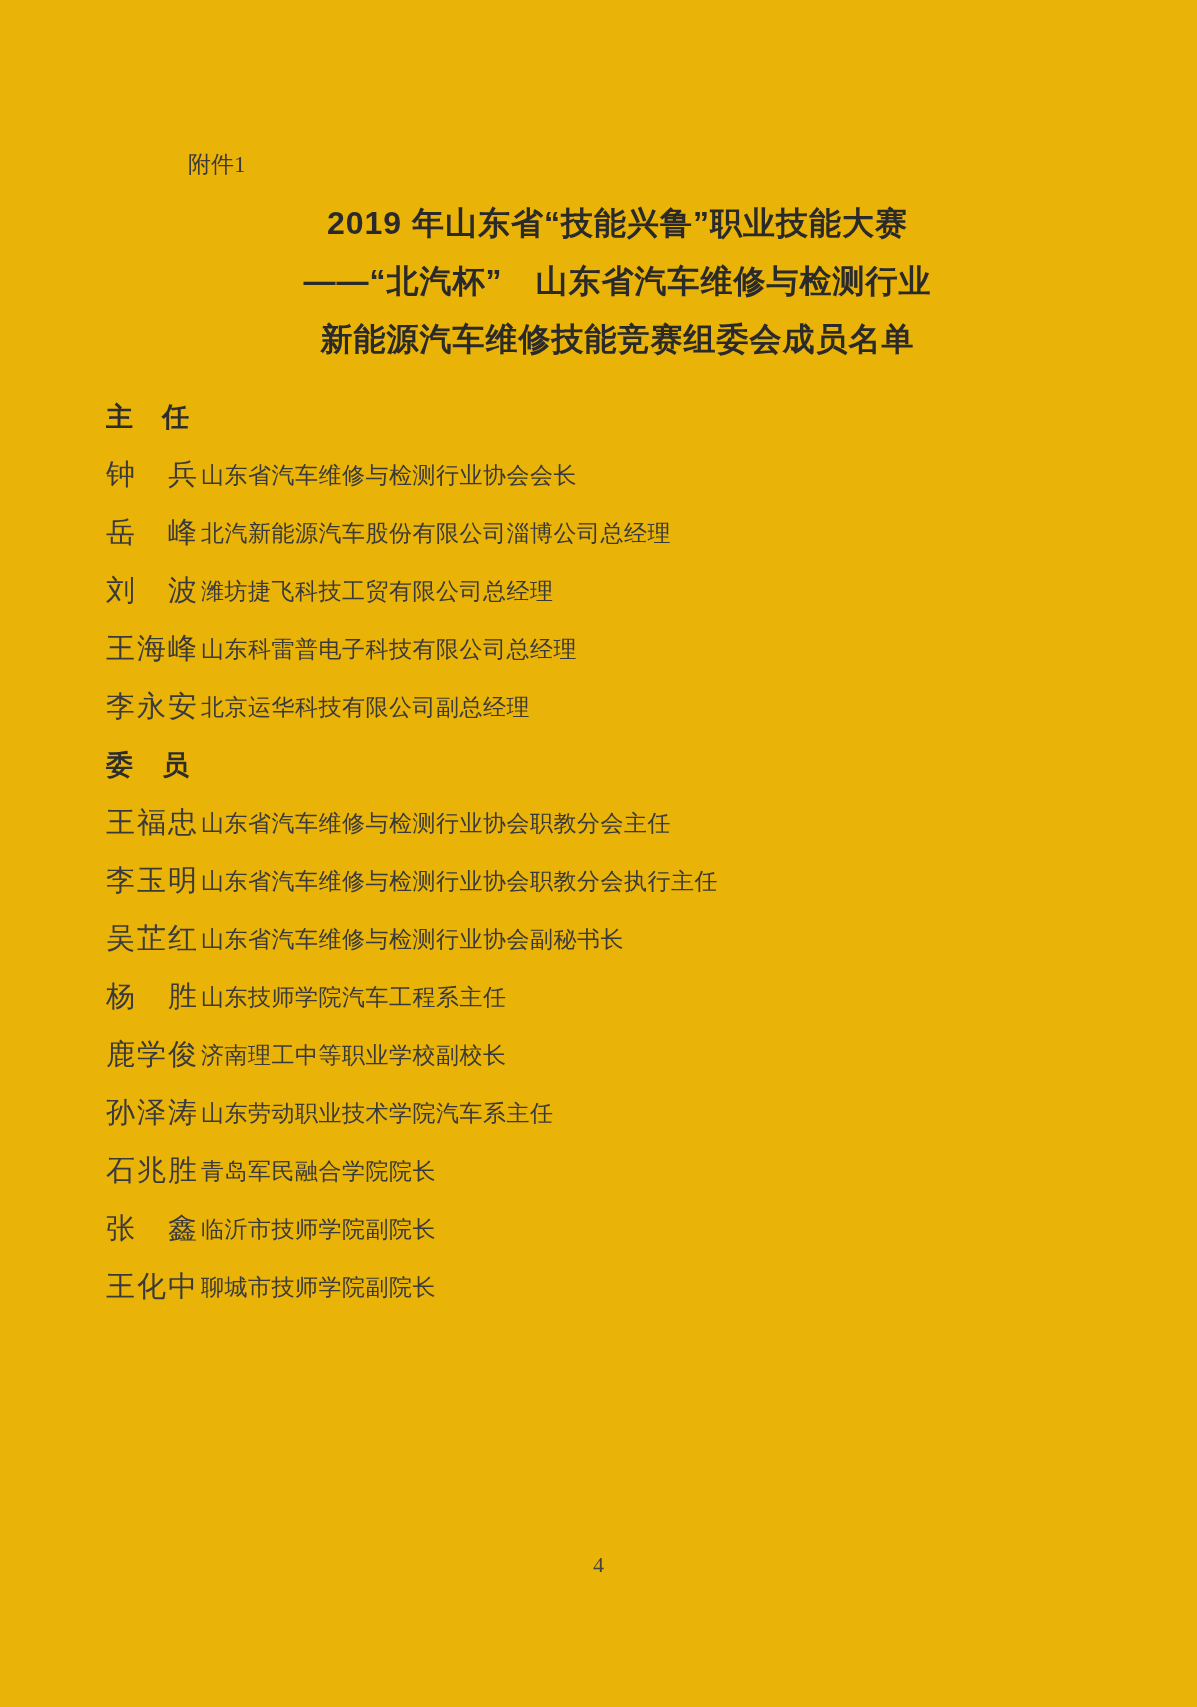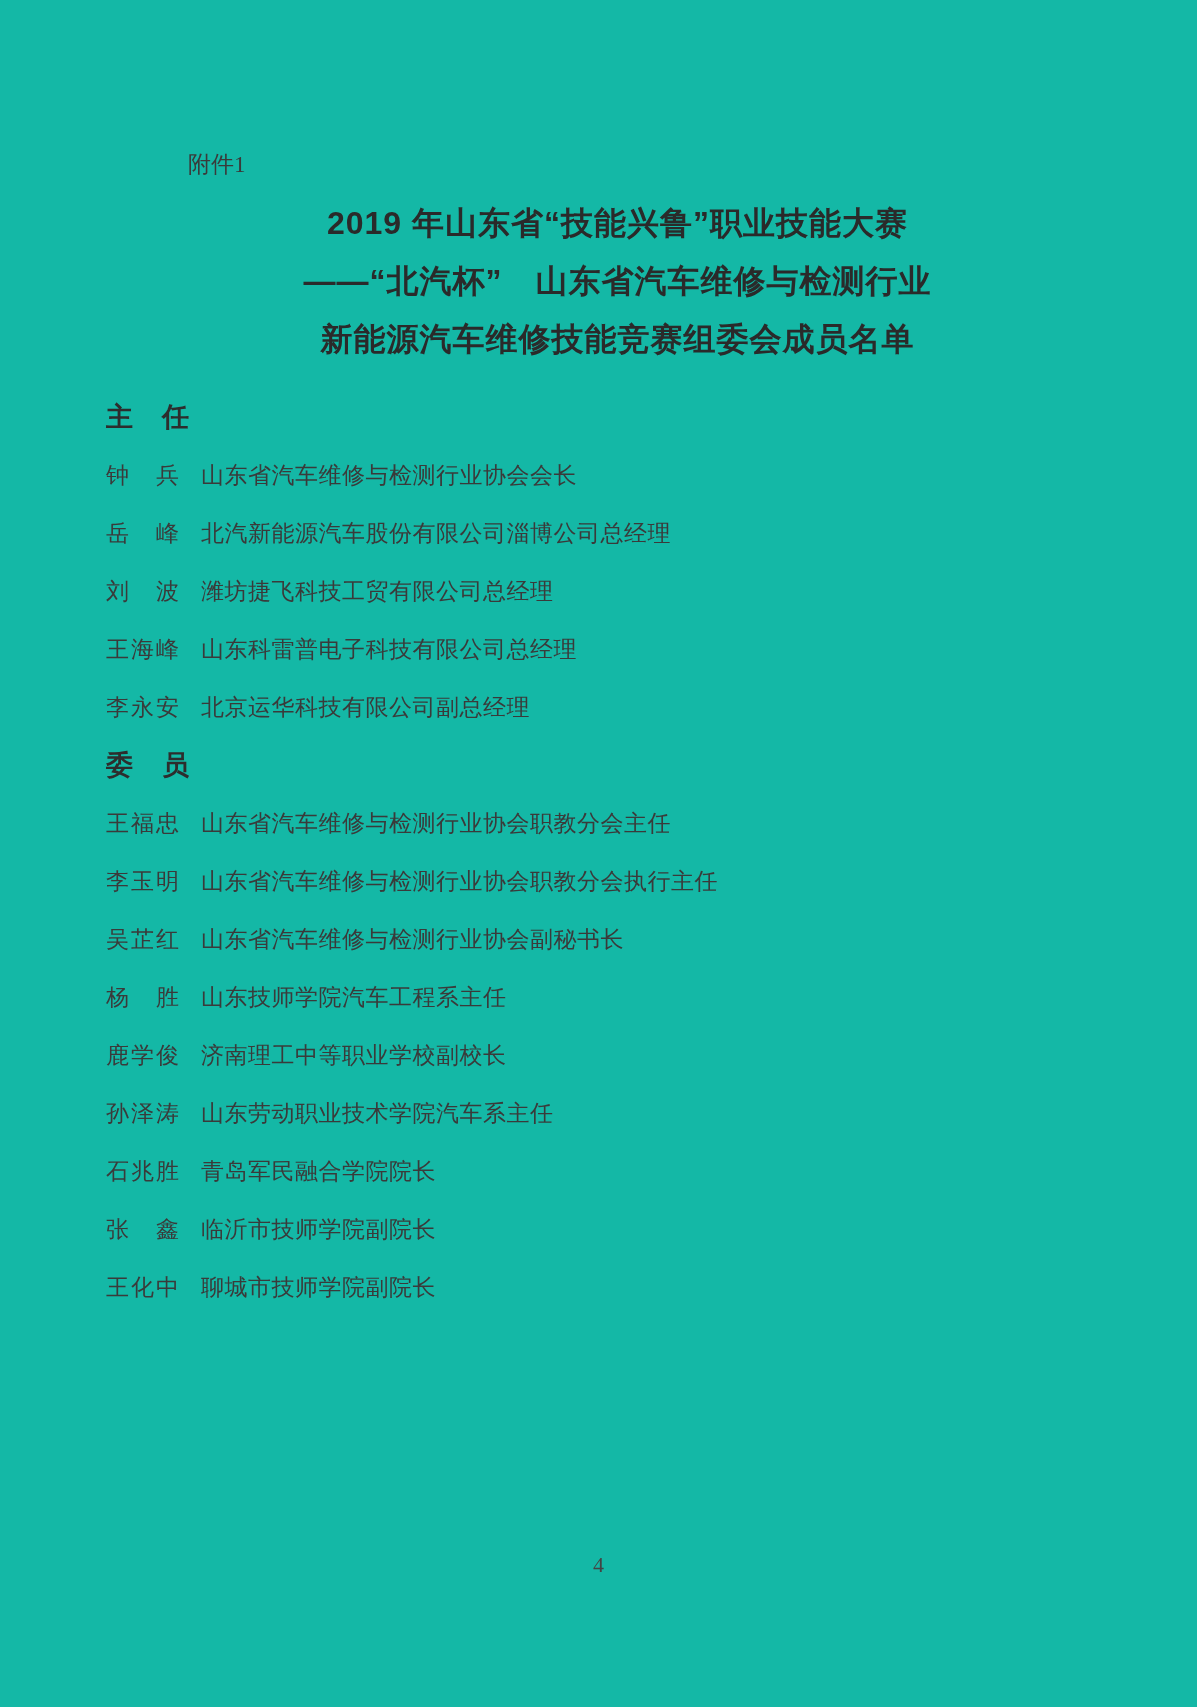--- a/index.html
+++ b/index.html
@@ -5,21 +5,21 @@
   html, body {
     margin: 0;
     padding: 0;
     background: #e8e8e8;
   }
   .page {
     position: relative;
     width: 1197px;
     height: 1707px;
     margin: 0 auto;
-    background: #14b8a6;
+    background: #eab308;
     box-sizing: border-box;
     padding-top: 150px;
     overflow: hidden;
     font-family: "Liberation Serif", "DejaVu Serif", serif;
     color: #383838;
   }
   .attachment {
     margin-left: 188px;
     font-size: 23px;
     line-height: 30px;
@@ -49,21 +49,21 @@
   .row.heading {
     font-family: "Liberation Sans", "DejaVu Sans", sans-serif;
     font-weight: bold;
     font-size: 27px;
     color: #2d2d2d;
     letter-spacing: 1px;
   }
   .member .name {
     flex: none;
     width: 95px;
-    font-size: 23px;
+    font-size: 29px;
     letter-spacing: 2px;
     color: #3a3a3a;
   }
   .member .mtitle {
     font-size: 23px;
     letter-spacing: 0.5px;
     color: #3a3a3a;
     white-space: nowrap;
   }
   .page-number {

